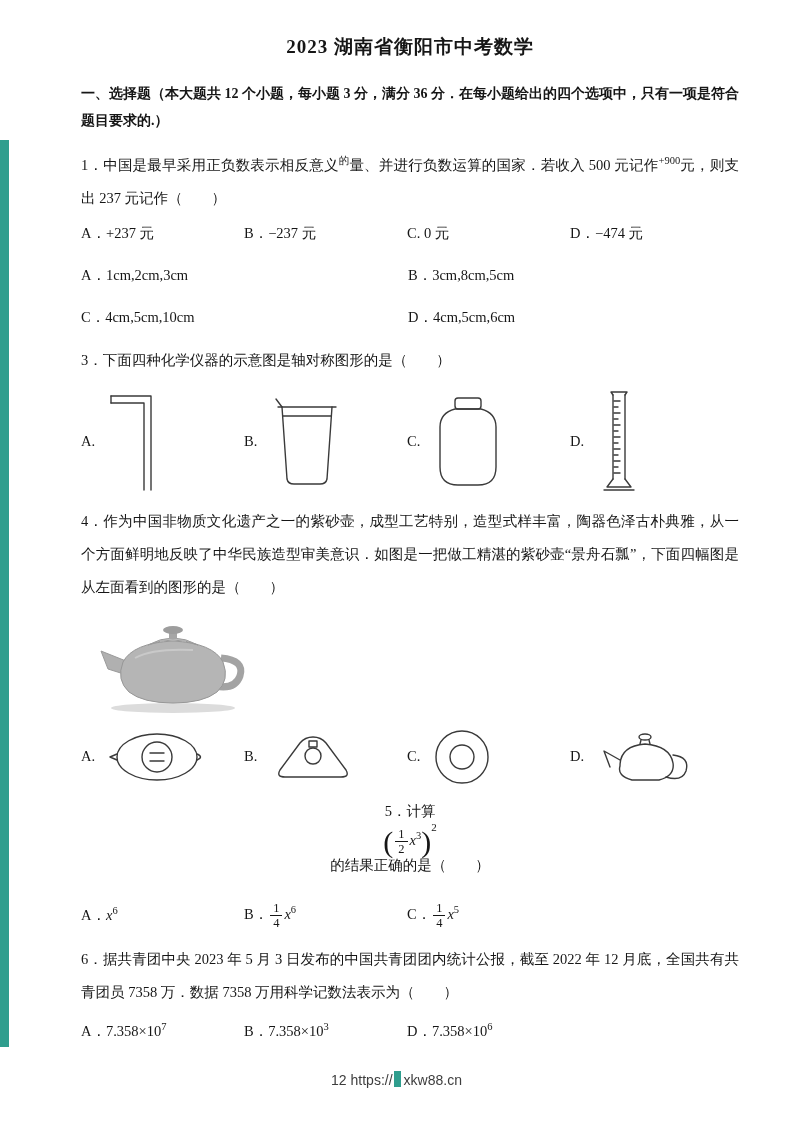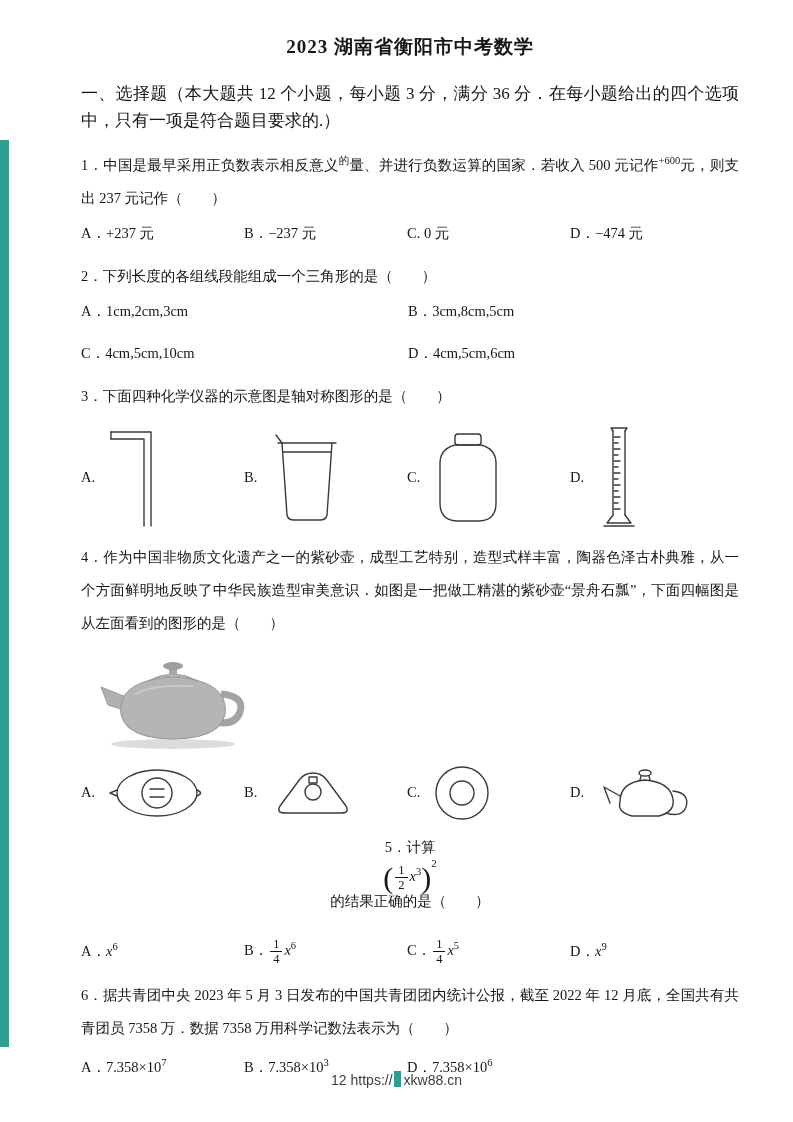--- a/index.html
+++ b/index.html
@@ -7,21 +7,21 @@
   .page {
     position:relative; width:793px; height:1122px; margin:0 auto;
     background:#ffffff; overflow:hidden;
     font-family:"Liberation Serif","DejaVu Serif",serif;
     color:#161616;
   }
   .leftbar { position:absolute; left:0; top:140px; width:9px; height:907px; }
   .content { position:absolute; left:81px; top:34px; width:658px; }
 
   .title { margin:0 0 20px 0; text-align:center; font-size:19px; font-weight:bold; letter-spacing:1px; }
-  .sec-heading { margin:0 0 6px 0; font-weight:normal; font-size:17px; line-height:27px; text-align:justify; }
+  .sec-heading { margin:0 0 6px 0; font-weight:bold; font-size:14px; line-height:27px; text-align:justify; }
 
   .stem { margin:10px 0 0 0; font-size:14.5px; line-height:33px; text-align:justify; }
   .stem sup.raised { font-size:10.5px; }
 
   .opts { display:flex; margin:3px 0 12px 0; font-size:14.5px; line-height:30px; align-items:center; }
   .opts .opt { flex:0 0 163px; white-space:nowrap; }
   .opts .opt:last-child { flex:1 1 auto; }
   .opts2 .opt { flex:0 0 327px; }
 
   .figrow { display:flex; align-items:center; margin:12px 0 8px 0; }
@@ -49,29 +49,28 @@
 
 <div class="page">
   <div class="leftbar accent-bg" style="background: rgb(47, 158, 142);"></div>
 
   <div class="content">
 
     <h1 class="title">2023 湖南省衡阳市中考数学</h1>
 
     <p class="sec-heading">一、选择题（本大题共 12 个小题，每小题 3 分，满分 36 分．在每小题给出的四个选项中，只有一项是符合题目要求的.）</p>
 
-    <p class="stem"><span>1．中国是最早采用正负数表示相反意义</span><sup class="raised">的</sup><span>量、并进行负数运算的国家．若收入 500 元记作</span><sup class="raised">+600</sup><span>元，则支出 237 元记作（　　）</span></p>
+    <p class="stem"><span>1．中国是最早采用正负数表示相反意义</span><sup class="raised">的</sup><span>量、并进行负数运算的国家．若收入 500 元记作</span><sup class="raised">+900</sup><span>元，则支出 237 元记作（　　）</span></p>
     <div class="opts">
       <span class="opt">A．+237 元</span>
       <span class="opt">B．−237 元</span>
       <span class="opt">C. 0 元</span>
       <span class="opt">D．−474 元</span>
     </div>
 
-    <p class="stem">2．下列长度的各组线段能组成一个三角形的是（　　）</p>
     <div class="opts opts2">
       <span class="opt">A．1cm,2cm,3cm</span>
       <span class="opt">B．3cm,8cm,5cm</span>
     </div>
     <div class="opts opts2">
       <span class="opt">C．4cm,5cm,10cm</span>
       <span class="opt">D．4cm,5cm,6cm</span>
     </div>
 
     <p class="stem">3．下面四种化学仪器的示意图是轴对称图形的是（　　）</p>
@@ -176,21 +175,20 @@
     <div class="opts" style="margin-top:20px;">
       <span class="opt"><span>A．</span><span class="mvar">x</span><sup class="exp">6</sup></span>
       <span class="opt"><span>B．</span><span class="frac">
             <span class="num">1</span>
             <span class="den">4</span>
           </span><span class="mvar">x</span><sup class="exp">6</sup></span>
       <span class="opt"><span>C．</span><span class="frac">
             <span class="num">1</span>
             <span class="den">4</span>
           </span><span class="mvar">x</span><sup class="exp">5</sup></span>
-      <span class="opt"><span>D．</span><span class="mvar">x</span><sup class="exp">9</sup></span>
     </div>
 
     <p class="stem">6．据共青团中央 2023 年 5 月 3 日发布的中国共青团团内统计公报，截至 2022 年 12 月底，全国共有共青团员 7358 万．数据 7358 万用科学记数法表示为（　　）</p>
     <div class="opts">
       <span class="opt"><span>A．</span><span>7.358×10</span><sup class="exp">7</sup></span>
       <span class="opt"><span>B．</span><span>7.358×10</span><sup class="exp">3</sup></span>
       <span class="opt"><span>D．</span><span>7.358×10</span><sup class="exp">6</sup></span>
     </div>
 
   </div>

